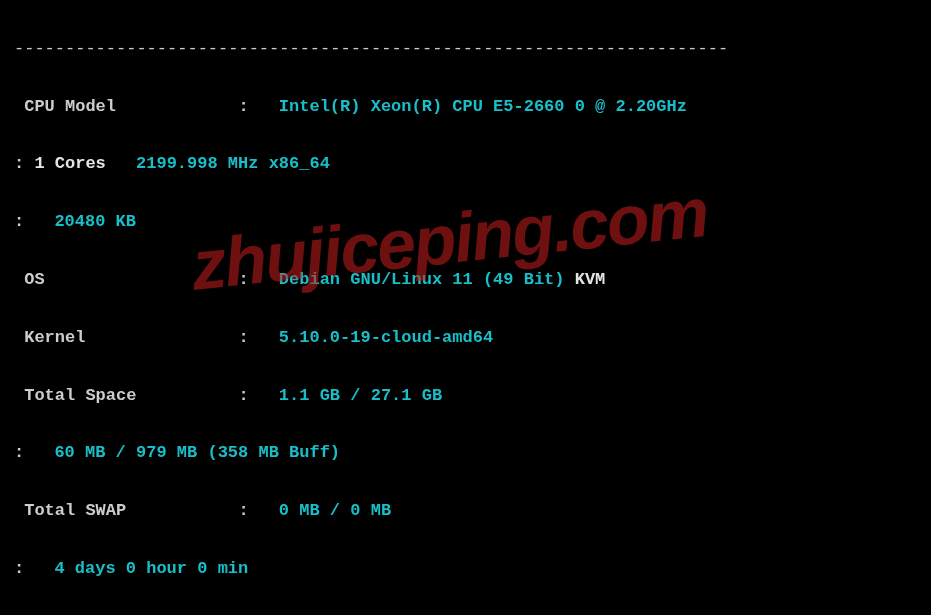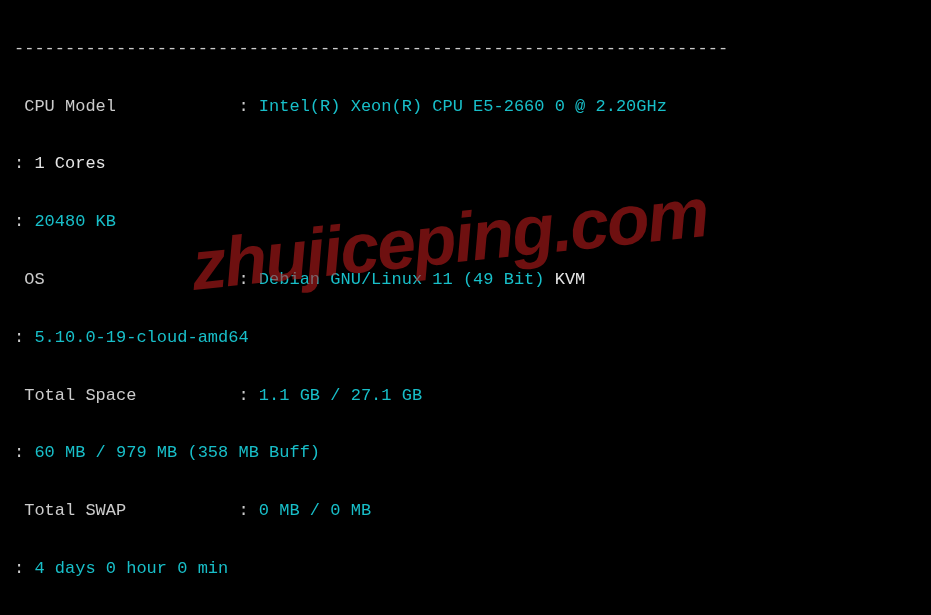--- a/index.html
+++ b/index.html
@@ -12,24 +12,24 @@
     color: #ccc;
     width: 931px;
     height: 615px;
     overflow: hidden;
     position: relative;
   }
   .term {
     padding: 6px 14px 10px 14px;
     white-space: pre;
   }
-  .row { display: flex; }
+  .row { display: flex; font-weight: bold; }
   .label { color: #ccc; display: inline-block; }
   .colon { color: #ccc; }
-  .cyan  { color: #18bfc9; }
+  .cyan  { color: #18bfc9; margin-left: 20px; }
   .yellow { color: #e5e5e5; }
   .hr {
     color: #ccc;
     letter-spacing: 0;
     overflow: hidden;
     height: 1.7em;
   }
   .watermark {
     position: absolute;
     top: 180px;
@@ -43,24 +43,24 @@
     pointer-events: none;
     letter-spacing: -2px;
   }
 </style>
 </head>
 <body>
 
 <div class="term">
 <div class="hr">----------------------------------------------------------------------</div>
 <div class="row"><span class="label"> <span>CPU Model</span>            </span><span class="colon">: </span><span class="cyan">Intel(R) Xeon(R) CPU E5-2660 0 @ 2.20GHz</span></div>
-<div class="row"><span class="colon">: </span><span class="yellow">1 Cores</span></div>
+<div class="row"><span class="colon">: </span><span class="yellow">1 Cores</span><span class="cyan"> 2199.998 MHz x86_64</span></div>
 <div class="row"><span class="colon">: </span><span class="cyan">20480 KB</span></div>
 <div class="row"><span class="label"> <span>OS</span>                   </span><span class="colon">: </span><span class="cyan">Debian GNU/Linux 11 (49 Bit) </span><span class="yellow">KVM</span></div>
-<div class="row"><span class="colon">: </span><span class="cyan">5.10.0-19-cloud-amd64</span></div>
+<div class="row"><span class="label"> <span>Kernel</span>               </span><span class="colon">: </span><span class="cyan">5.10.0-19-cloud-amd64</span></div>
 <div class="row"><span class="label"> <span>Total Space</span>          </span><span class="colon">: </span><span class="cyan">1.1 GB / 27.1 GB</span></div>
 <div class="row"><span class="colon">: </span><span class="cyan">60 MB / 979 MB (358 MB Buff)</span></div>
 <div class="row"><span class="label"> <span>Total SWAP</span>           </span><span class="colon">: </span><span class="cyan">0 MB / 0 MB</span></div>
 <div class="row"><span class="colon">: </span><span class="cyan">4 days 0 hour 0 min</span></div>
 <div class="row"><span class="label">          </span><span class="colon">: </span><span class="cyan">0.17, 0.04, 0.01</span></div>
 
 
 
 
 

